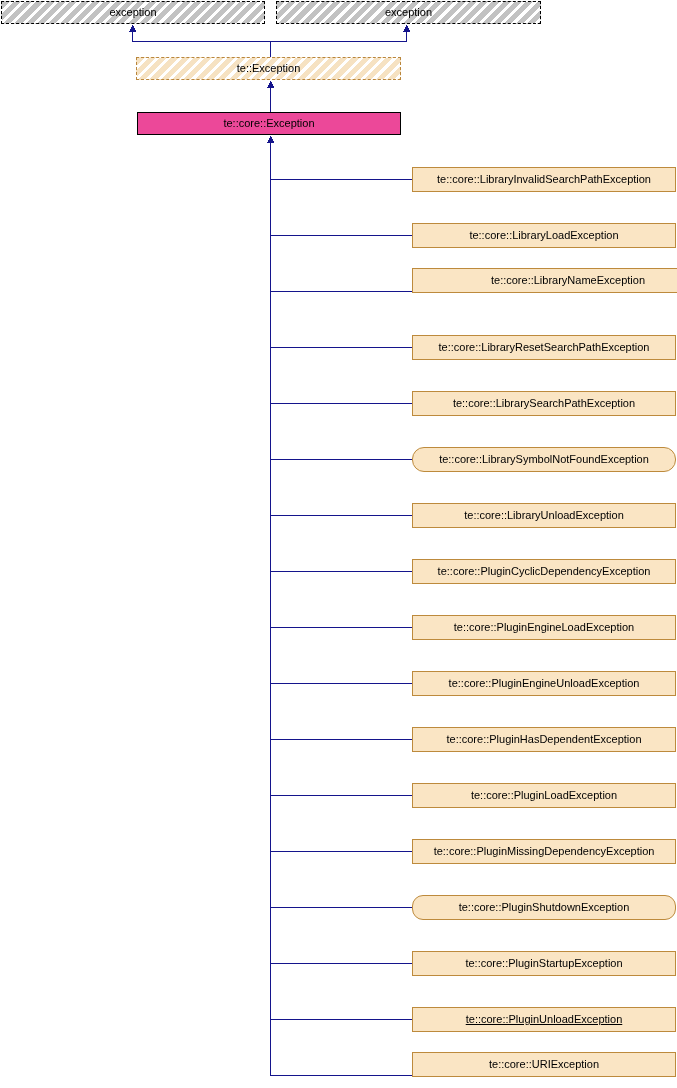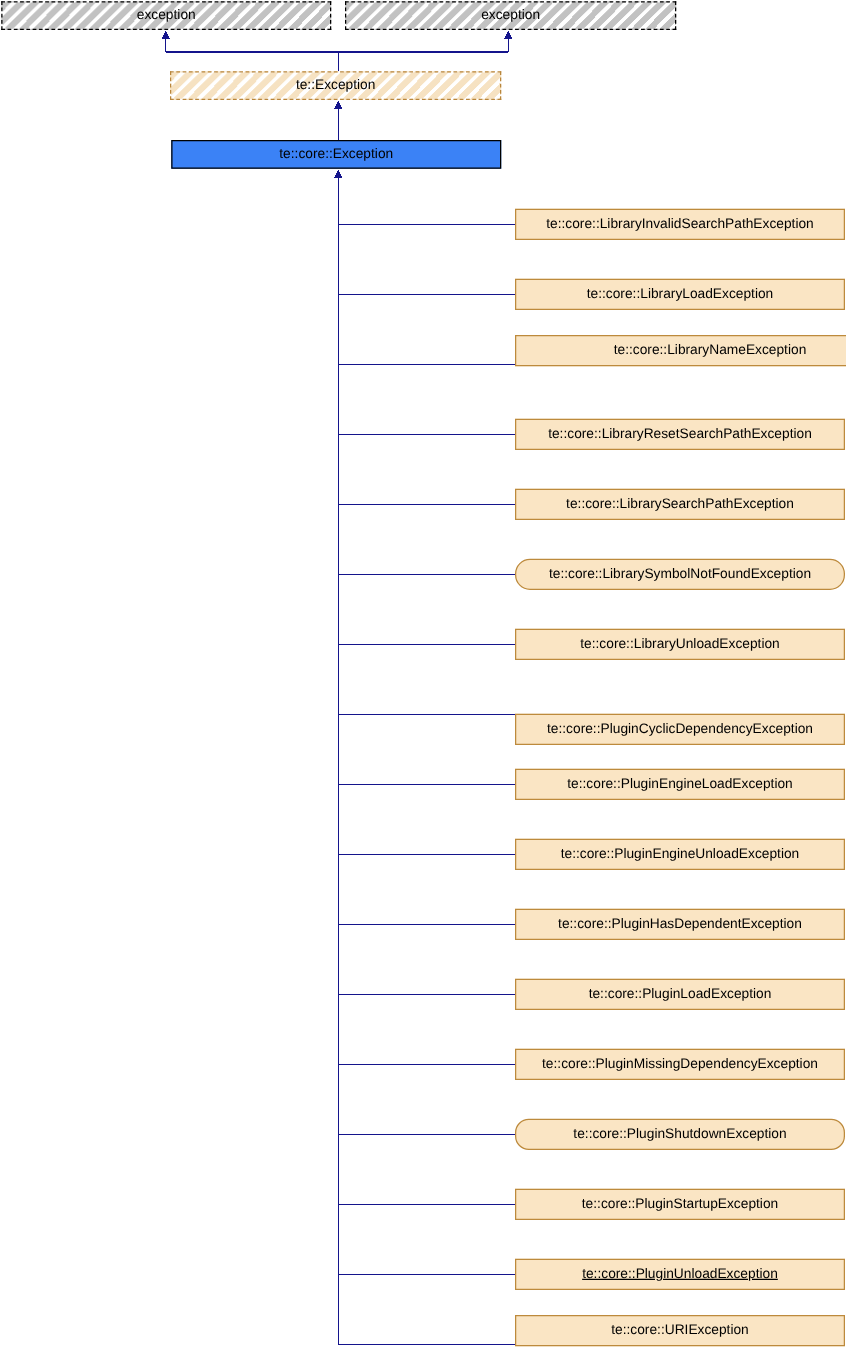--- a/index.html
+++ b/index.html
@@ -35,21 +35,21 @@
     width: 262px; height: 21px;
   }
   .base0 { left: 1px; top: 1px; }
   .base1 { left: 276px; top: 1px; width: 263px; }
   .parent {
     background: repeating-linear-gradient(135deg, var(--parent-stripe) 0 5px, #ffffff 5px 8px);
     border: 1px dashed var(--parent-border);
     left: 136px; top: 57px; width: 263px; height: 21px;
   }
   .root {
-    background: #3b82f6;
+    background: #ec4899;
     border: 1px solid var(--root-border);
     left: 137px; top: 112px; width: 262px; height: 21px; text-align: center;
   }
   .derived {
     background: var(--derived-fill);
     border: 1px solid var(--derived-border);
     left: 412px; width: 262px; height: 23px;
     cursor: pointer;
   }
 </style>
@@ -118,21 +118,21 @@
     </div>
     <div class="node derived" style="top: 391px;">
       <span class="label">te::core::LibrarySearchPathException</span>
     </div>
     <div class="node derived" style="top: 447px; border-radius: 12px;">
       <span class="label">te::core::LibrarySymbolNotFoundException</span>
     </div>
     <div class="node derived" style="top: 503px;">
       <span class="label">te::core::LibraryUnloadException</span>
     </div>
-    <div class="node derived" style="top: 559px; margin-top: 12px;">
+    <div class="node derived" style="top: 559px;">
       <span class="label">te::core::PluginCyclicDependencyException</span>
     </div>
     <div class="node derived" style="top: 615px;">
       <span class="label">te::core::PluginEngineLoadException</span>
     </div>
     <div class="node derived" style="top: 671px;">
       <span class="label">te::core::PluginEngineUnloadException</span>
     </div>
     <div class="node derived" style="top: 727px;">
       <span class="label">te::core::PluginHasDependentException</span>

